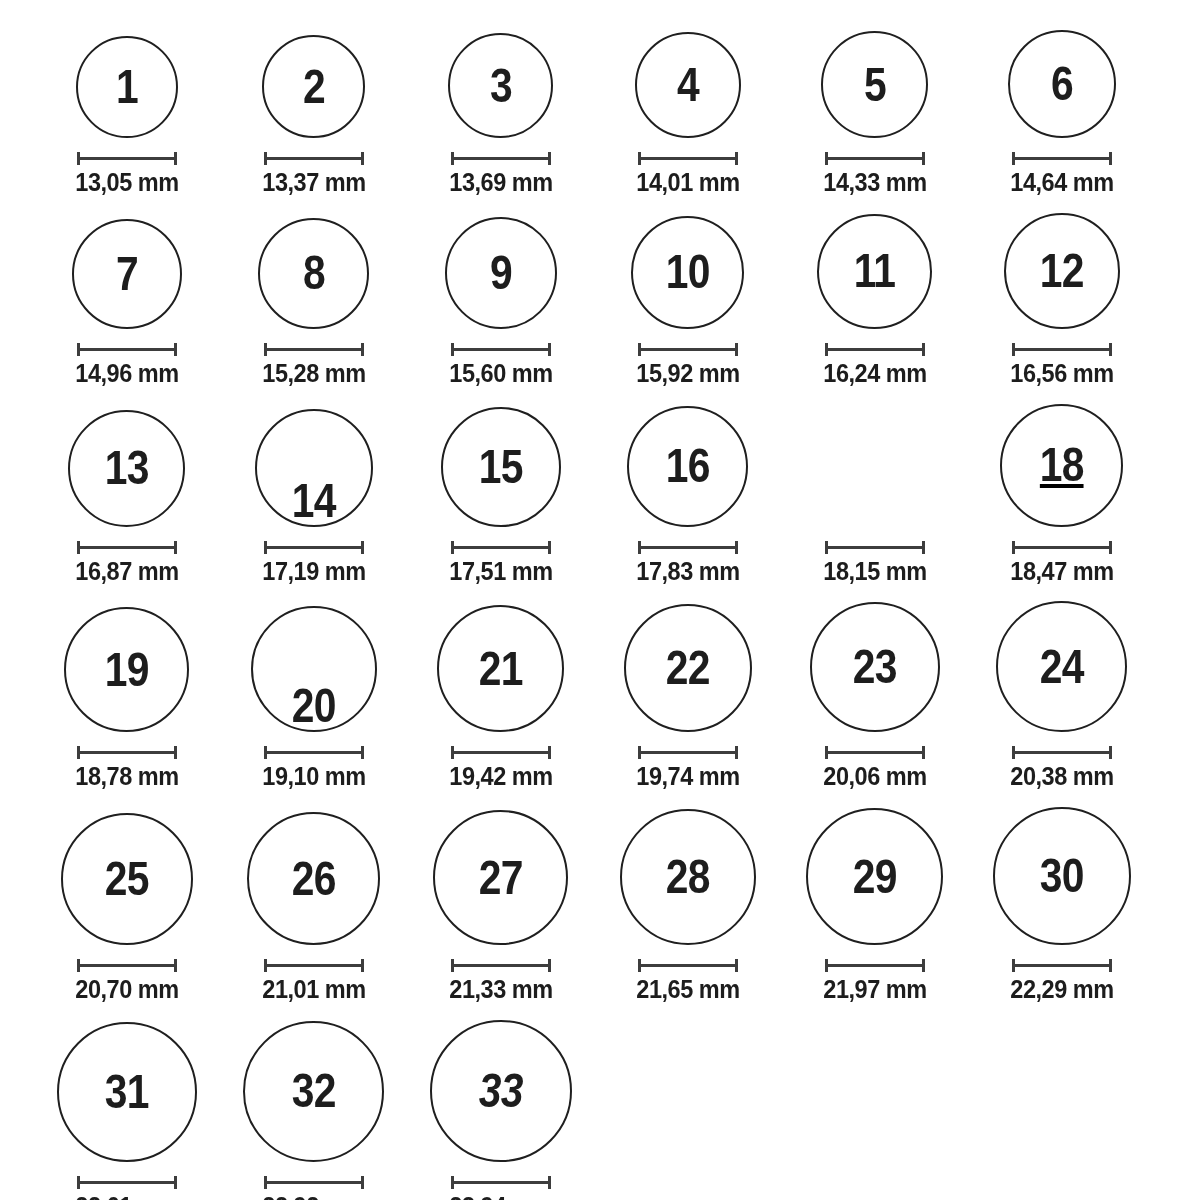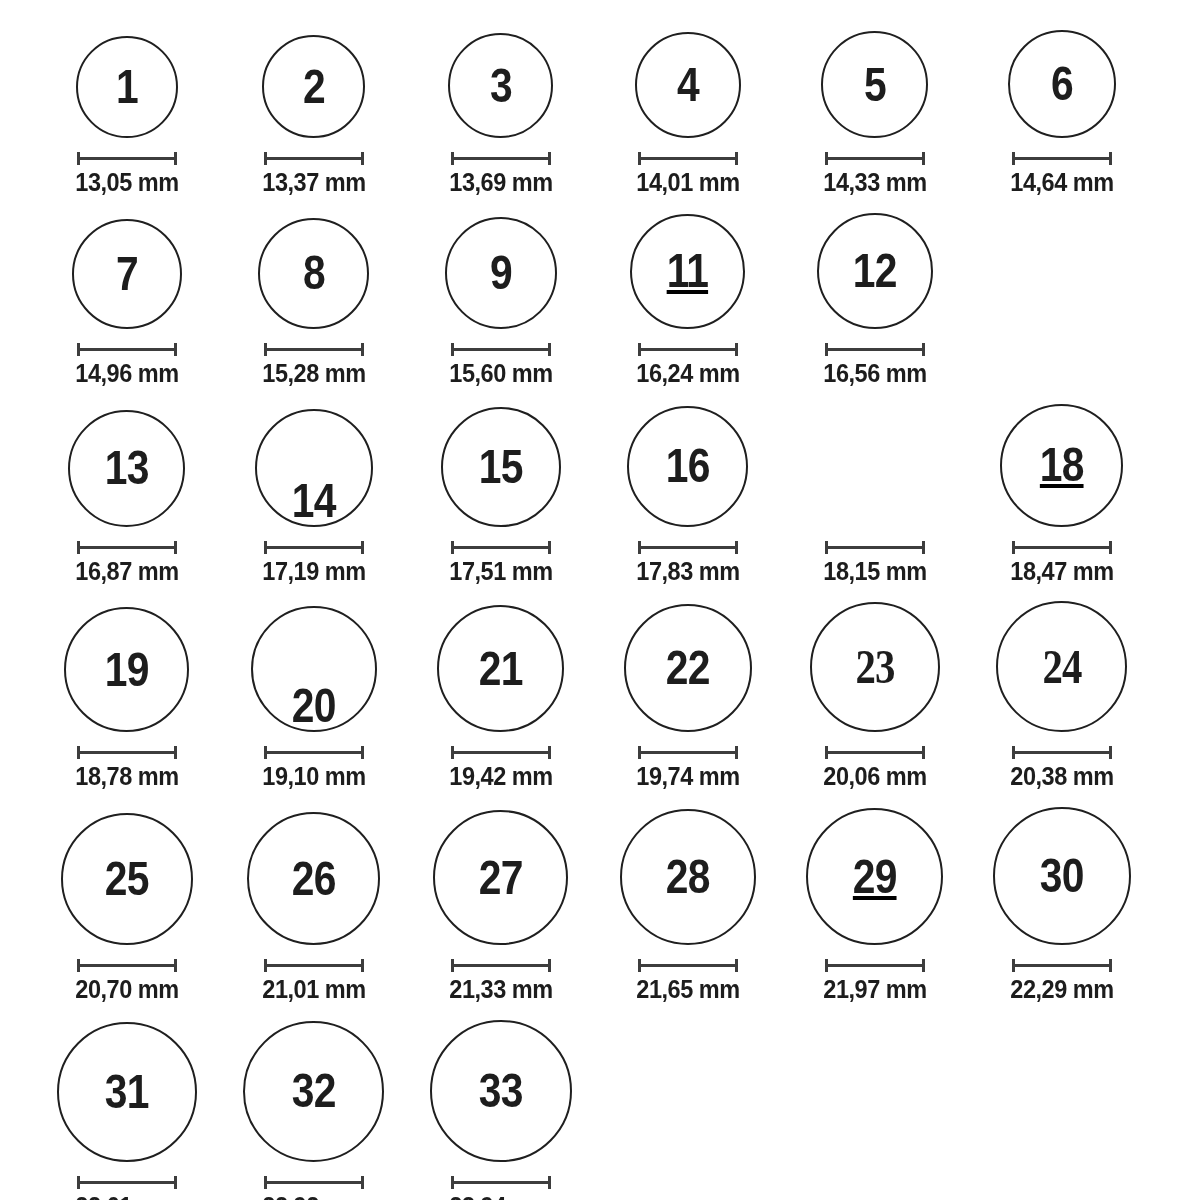--- a/index.html
+++ b/index.html
@@ -138,23 +138,30 @@
   </div>
 
   <div class="ring-cell">
     <div class="ring-circle" style="width: 112px; height: 112px;">
       <span class="ring-size-number">9</span>
     </div>
     <div class="dim-line"></div>
     <span class="dim-label">15,60 mm</span>
   </div>
 
-
-  <div class="ring-cell">
-    <div class="ring-circle" style="width: 115px; height: 115px; text-decoration: underline;">
+  <div class="ring-cell">
+    <div class="ring-circle" style="width: 113px; height: 113px;">
+      <span class="ring-size-number">10</span>
+    </div>
+    <div class="dim-line"></div>
+    <span class="dim-label">15,92 mm</span>
+  </div>
+
+  <div class="ring-cell">
+    <div class="ring-circle" style="width: 115px; height: 115px;">
       <span class="ring-size-number">11</span>
     </div>
     <div class="dim-line"></div>
     <span class="dim-label">16,24 mm</span>
   </div>
 
   <div class="ring-cell">
     <div class="ring-circle" style="width: 116px; height: 116px;">
       <span class="ring-size-number">12</span>
     </div>
@@ -235,29 +242,29 @@
 
   <div class="ring-cell">
     <div class="ring-circle" style="width: 128px; height: 128px; text-align: right;">
       <span class="ring-size-number">22</span>
     </div>
     <div class="dim-line"></div>
     <span class="dim-label">19,74 mm</span>
   </div>
 
   <div class="ring-cell">
-    <div class="ring-circle" style="width: 130px; height: 130px; font-family: Liberation Serif, serif;">
+    <div class="ring-circle" style="width: 130px; height: 130px;">
       <span class="ring-size-number">23</span>
     </div>
     <div class="dim-line"></div>
     <span class="dim-label">20,06 mm</span>
   </div>
 
   <div class="ring-cell">
-    <div class="ring-circle" style="width: 131px; height: 131px; font-family: Liberation Serif, serif;">
+    <div class="ring-circle" style="width: 131px; height: 131px;">
       <span class="ring-size-number">24</span>
     </div>
     <div class="dim-line"></div>
     <span class="dim-label">20,38 mm</span>
   </div>
 </div>
     <div class="ring-row">
   <div class="ring-cell">
     <div class="ring-circle" style="width: 132px; height: 132px;">
       <span class="ring-size-number">25</span>
@@ -284,21 +291,21 @@
 
   <div class="ring-cell">
     <div class="ring-circle" style="width: 136px; height: 136px;">
       <span class="ring-size-number">28</span>
     </div>
     <div class="dim-line"></div>
     <span class="dim-label">21,65 mm</span>
   </div>
 
   <div class="ring-cell">
-    <div class="ring-circle" style="width: 137px; height: 137px; text-decoration: underline;">
+    <div class="ring-circle" style="width: 137px; height: 137px;">
       <span class="ring-size-number">29</span>
     </div>
     <div class="dim-line"></div>
     <span class="dim-label">21,97 mm</span>
   </div>
 
   <div class="ring-cell">
     <div class="ring-circle" style="width: 138px; height: 138px;">
       <span class="ring-size-number">30</span>
     </div>
@@ -317,20 +324,20 @@
 
   <div class="ring-cell">
     <div class="ring-circle" style="width: 141px; height: 141px;">
       <span class="ring-size-number">32</span>
     </div>
     <div class="dim-line"></div>
     <span class="dim-label">22,92 mm</span>
   </div>
 
   <div class="ring-cell">
-    <div class="ring-circle" style="width: 142px; height: 142px;">
+    <div class="ring-circle" style="width: 142px; height: 142px; font-style: italic;">
       <span class="ring-size-number">33</span>
     </div>
     <div class="dim-line"></div>
     <span class="dim-label">23,94 mm</span>
   </div>
 </div>
   </div>
 
 </body></html>

